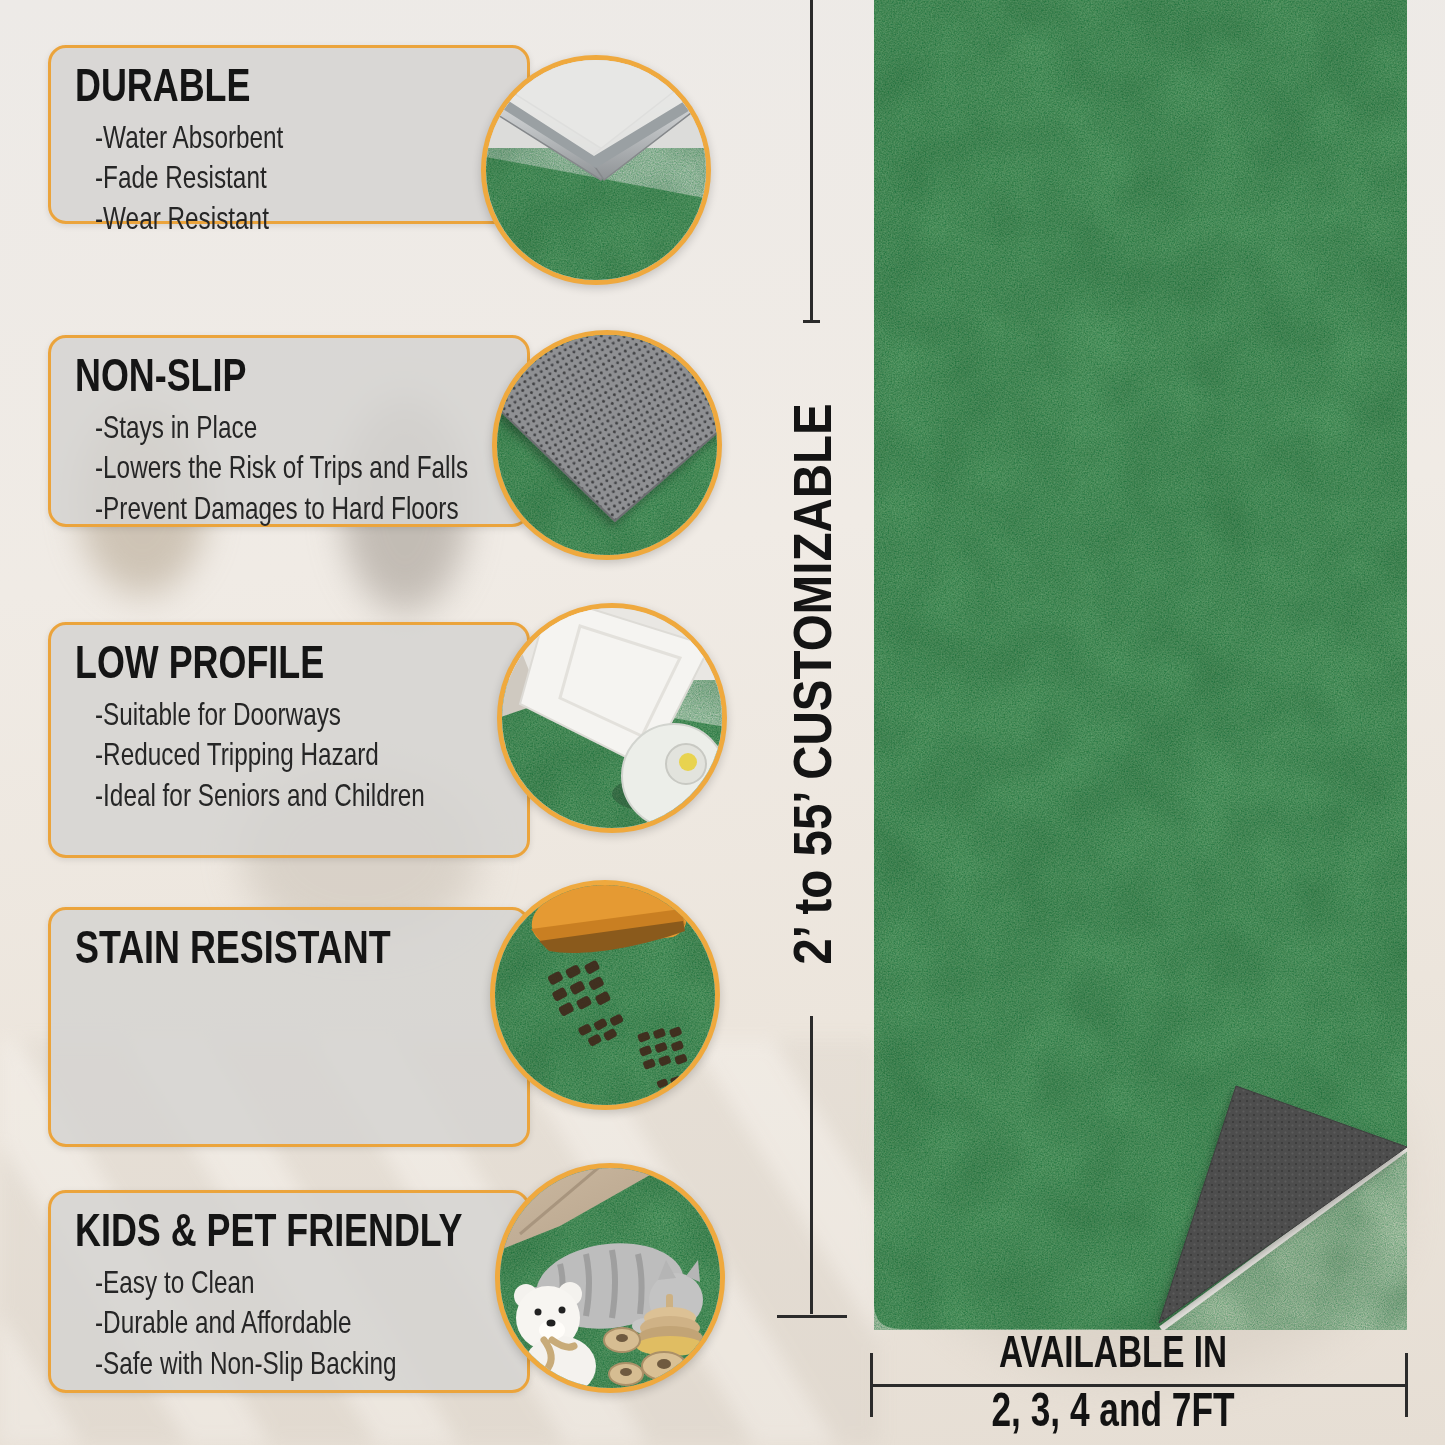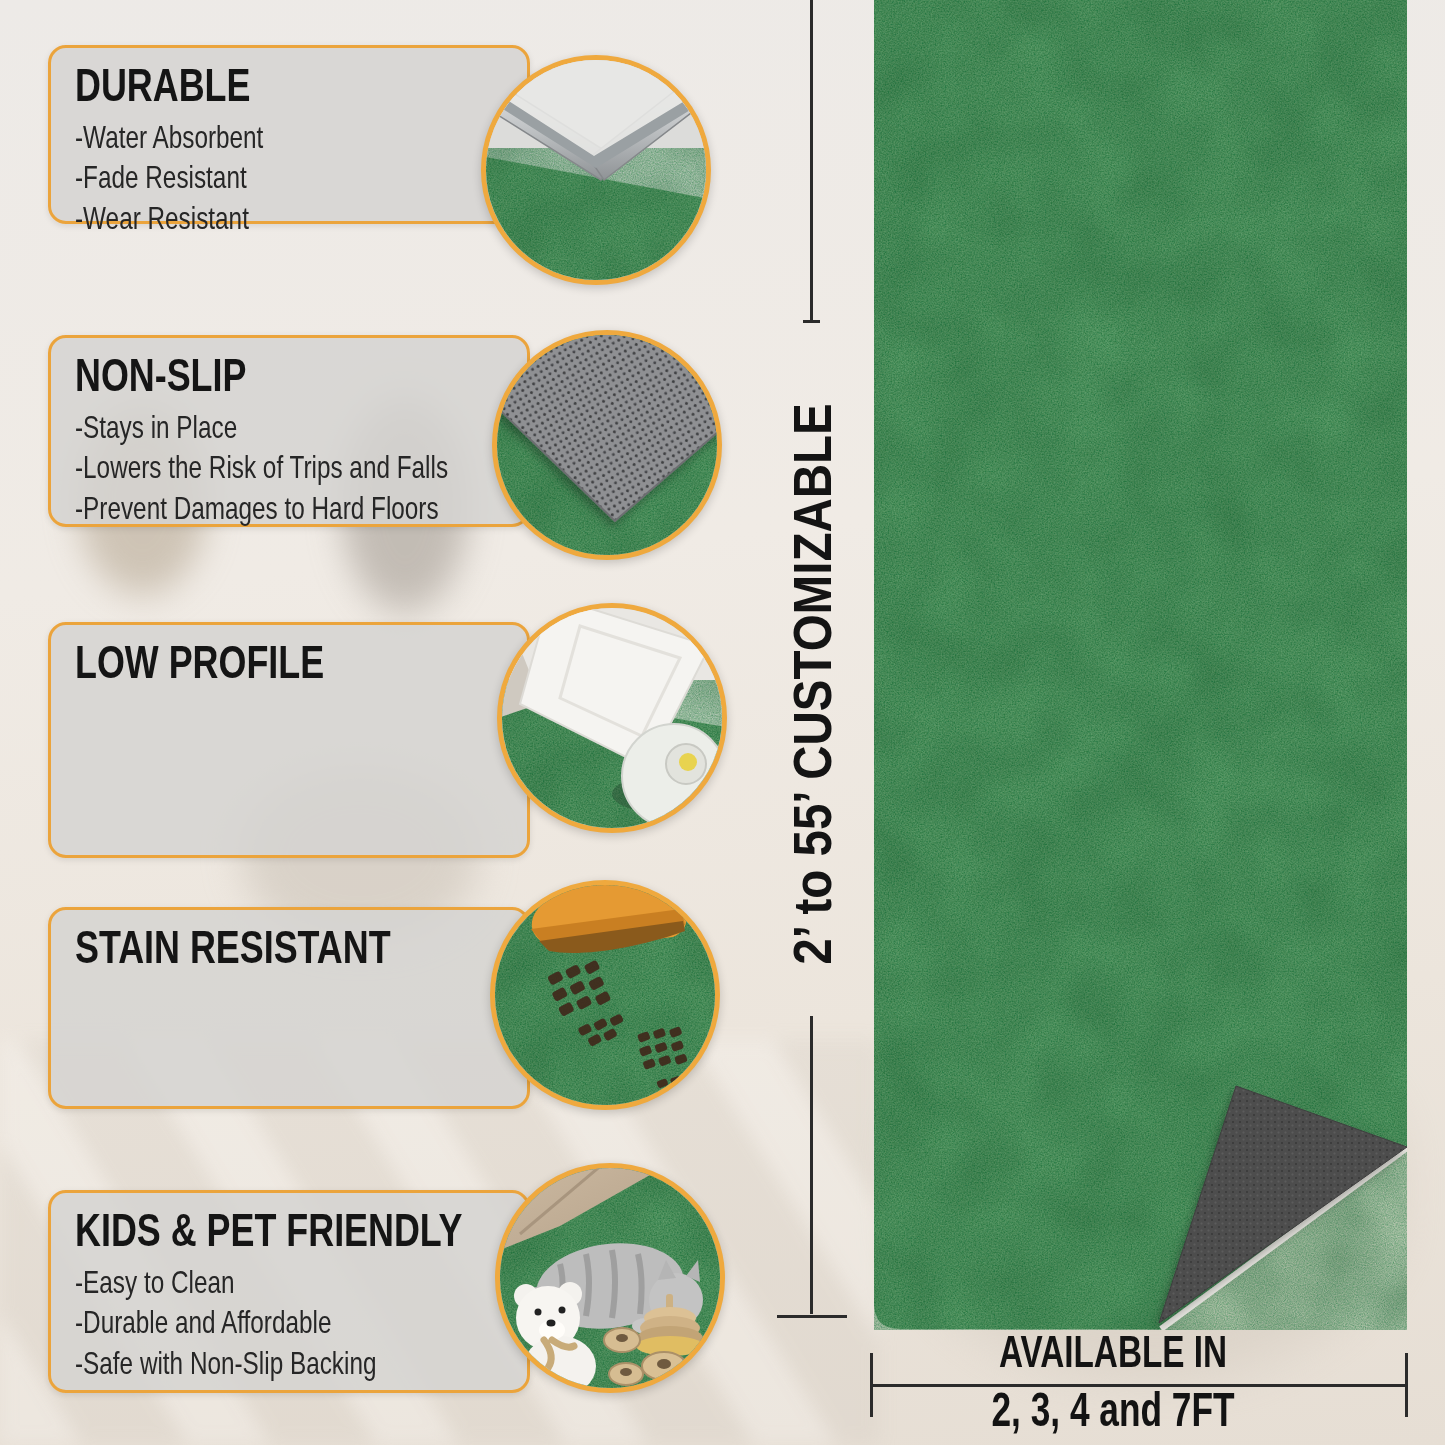--- a/index.html
+++ b/index.html
@@ -19,21 +19,21 @@
     position:absolute;left:48px;width:482px;box-sizing:border-box;
     background:rgba(213,212,209,.85);
     border:3px solid #EBA43C;border-radius:18px;
     padding:14px 24px 12px 24px;
     box-shadow:0 2px 6px rgba(0,0,0,.10);
   }
   .feature-title{
     display:block;font-size:46px;line-height:1.02;font-weight:800;color:#151515;
     transform:scaleX(.78);transform-origin:left center;white-space:nowrap;letter-spacing:0;
   }
-  .bullets{margin-top:8px;}
+  .bullets{margin-top:8px;margin-left:20px;}
   .bullet{
     display:block;font-size:32px;line-height:1.26;font-weight:400;color:#262626;
     transform:scaleX(.76);transform-origin:left center;white-space:nowrap;
   }
   
   .photo-circle{
     position:absolute;width:220px;height:220px;border-radius:50%;
     border:5px solid #EFA93E;overflow:hidden;background:#cfcecb;
     box-shadow:0 3px 10px rgba(0,0,0,.18);
   }
@@ -154,23 +154,28 @@
     <span class="feature-title">NON-SLIP</span>
     <div class="bullets">
       <span class="bullet">-Stays in Place</span>
       <span class="bullet">-Lowers the Risk of Trips and Falls</span>
       <span class="bullet">-Prevent Damages to Hard Floors</span>
     </div>
   </div>
 
   <div class="feature-box" style="top:622px;height:236px;">
     <span class="feature-title">LOW PROFILE</span>
-  </div>
-
-  <div class="feature-box" style="top:907px;height:202px;">
+    <div class="bullets">
+      <span class="bullet">-Suitable for Doorways</span>
+      <span class="bullet">-Reduced Tripping Hazard</span>
+      <span class="bullet">-Ideal for Seniors and Children</span>
+    </div>
+  </div>
+
+  <div class="feature-box" style="top:907px;height:240px;">
     <span class="feature-title">STAIN RESISTANT</span>
   </div>
 
   <div class="feature-box" style="top:1190px;height:203px;">
     <span class="feature-title">KIDS &amp; PET FRIENDLY</span>
     <div class="bullets">
       <span class="bullet">-Easy to Clean</span>
       <span class="bullet">-Durable and Affordable</span>
       <span class="bullet">-Safe with Non-Slip Backing</span>
     </div>

